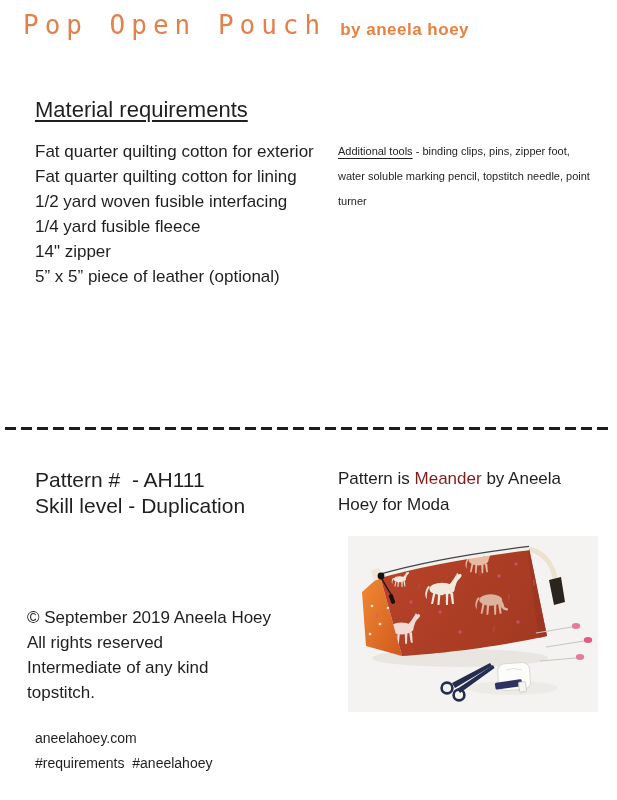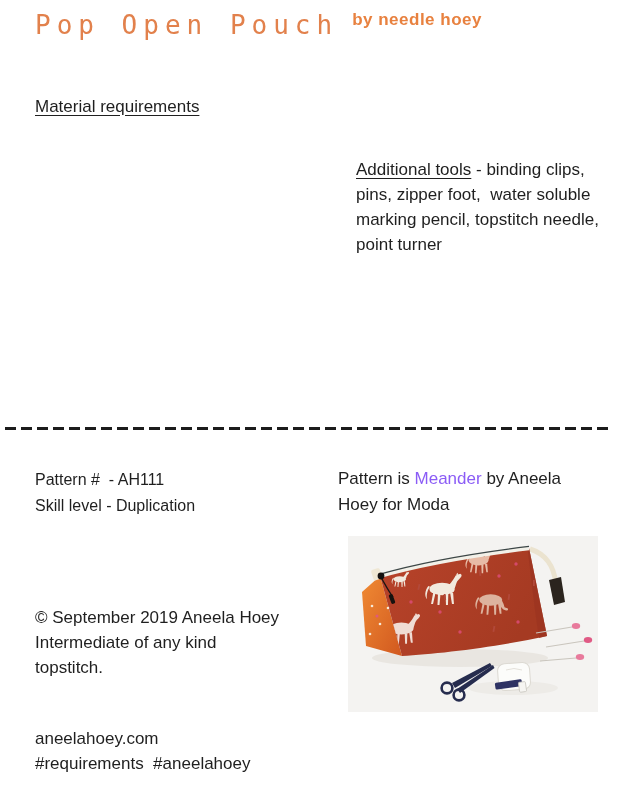--- a/index.html
+++ b/index.html
@@ -7,92 +7,100 @@
     position:relative;
     width:617px;height:800px;
     background:#ffffff;
     font-family:"Liberation Sans", sans-serif;
     color:#1f1f1f;
     overflow:hidden;
   }
   .pre{white-space:pre-wrap;}
 
   
-  .header{position:absolute;left:35px;top:10px;display:flex;align-items:flex-start;}
+  .header{position:absolute;left:23px;top:10px;display:flex;align-items:flex-end;}
   .title{
     font-family:"DejaVu Sans Mono", monospace;
     font-size:26px;font-weight:400;letter-spacing:6px;
     color:#e2814c;margin:0;
   }
   .byline{
     font-size:17px;font-weight:700;letter-spacing:0.5px;
     color:#e8813f;margin-left:14px;
   }
 
   
   .materials-heading{
     position:absolute;left:35px;top:97px;
-    font-size:17px;font-weight:400;margin:0;
+    font-size:22px;font-weight:400;margin:0;
     text-decoration:underline;text-underline-offset:3px;text-align:center;
   }
   .material-list{
     position:absolute;left:35px;top:139px;width:292px;
     margin:0;padding:0;list-style:none;
     font-size:17px;line-height:25px;
   }
   .tools{
     position:absolute;left:338px;top:139px;width:262px;
-    margin:18px;font-size:17px;line-height:25px;
+    margin:0;font-size:11px;line-height:25px;
   }
   .tools .u{text-decoration:underline;text-underline-offset:3px;}
 
   
   .divider{
     position:absolute;left:5px;right:5px;top:427px;height:3px;
     background:repeating-linear-gradient(90deg,#1c1c1c 0 11px,transparent 11px 16px);
   }
 
   
   .pattern-block{
     position:absolute;left:35px;top:467px;
-    font-size:16px;line-height:26px;
+    font-size:21px;line-height:26px;
   }
   .fabric-block{
     position:absolute;left:338px;top:449px;width:240px;
     font-size:17px;line-height:26px;
   }
-  .fabric-block .meander{color:#8b5cf6;}
+  .fabric-block .meander{color:#7f1d1d;}
 
   
   .photo{
     position:absolute;left:348px;top:536px;width:250px;height:176px;
   }
 
   
   .copyright-block{
-    position:absolute;left:35px;top:605px;
+    position:absolute;left:27px;top:605px;
     font-size:17px;line-height:25px;
   }
   .footer-block{
     position:absolute;left:35px;top:726px;
-    font-size:17px;line-height:25px;
+    font-size:14px;line-height:25px;
   }
 </style>
 </head>
 <body>
 
 <div class="page">
 
   <div class="header">
     <h1 class="title">Pop Open Pouch</h1>
-    <span class="byline">by needle hoey</span>
+    <span class="byline">by aneela hoey</span>
   </div>
 
   <h2 class="materials-heading">Material requirements</h2>
 
+  <ul class="material-list">
+    <li class="pre">Fat quarter quilting cotton for exterior</li>
+    <li class="pre">Fat quarter quilting cotton for lining</li>
+    <li class="pre">1/2 yard woven fusible interfacing</li>
+    <li class="pre">1/4 yard fusible fleece</li>
+    <li class="pre">14" zipper</li>
+    <li class="pre">5” x 5” piece of leather (optional)</li>
+  </ul>
 
   <p class="tools"><span class="u">Additional tools</span><span class="pre"> - binding clips, pins, zipper foot,  water soluble marking pencil, topstitch needle, point turner</span></p>
 
   <div class="divider"></div>
 
   <div class="pattern-block">
     <div class="pre">Pattern #  - AH111</div>
     <div class="pre">Skill level - Duplication</div>
   </div>
 
@@ -210,20 +218,21 @@
       <ellipse cx="228" cy="90" rx="4.2" ry="3" fill="#e87a9c"></ellipse>
       <line x1="198" y1="111" x2="236" y2="105" stroke="#c9c5bd" stroke-width="1.2"></line>
       <ellipse cx="240" cy="104" rx="4.2" ry="3" fill="#e05a85"></ellipse>
       <line x1="192" y1="125" x2="228" y2="122" stroke="#c9c5bd" stroke-width="1.2"></line>
       <ellipse cx="232" cy="121" rx="4.2" ry="3" fill="#e87a9c"></ellipse>
     </g>
   </svg>
 
   <div class="copyright-block">
     <div>© September 2019 Aneela Hoey</div>
+    <div>All rights reserved</div>
     <div>Intermediate of any kind</div>
     <div>topstitch.</div>
   </div>
 
   <div class="footer-block">
     <div>aneelahoey.com</div>
     <div class="pre">#requirements  #aneelahoey</div>
   </div>
 
 </div>

